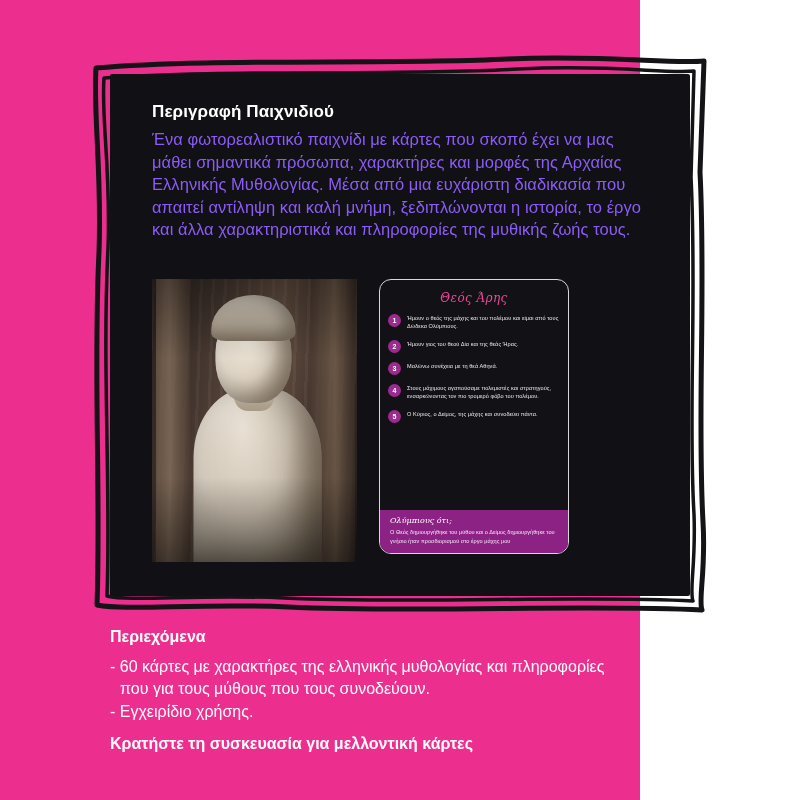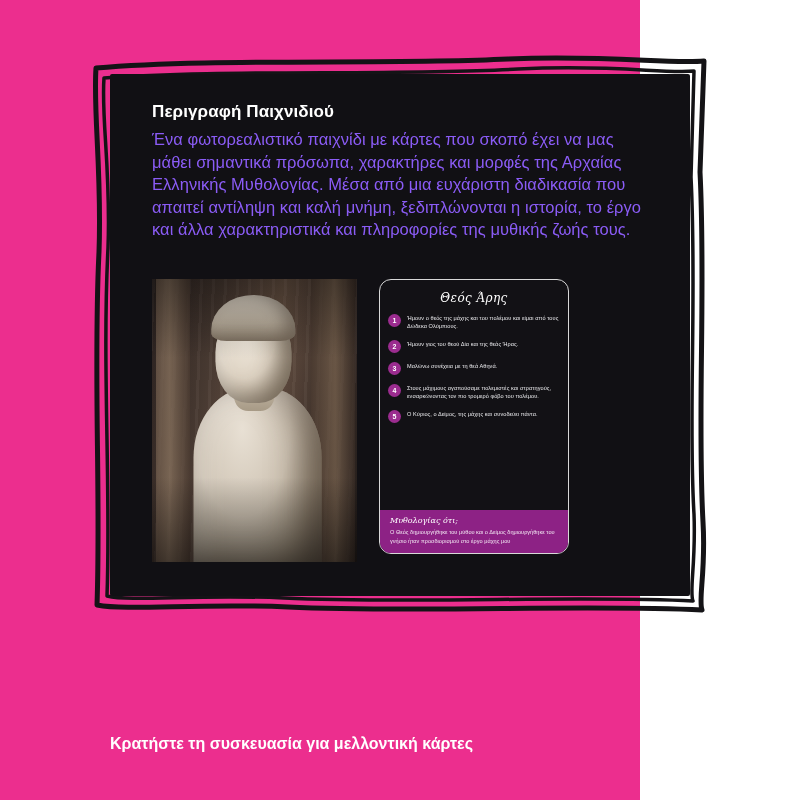--- a/index.html
+++ b/index.html
@@ -166,21 +166,21 @@
     position: relative;
     width: 190px;
     height: 275px;
     background: #121115;
     border: 1.5px solid #d8d8d8;
     border-radius: 12px;
     overflow: hidden;
     box-sizing: border-box;
   }
   .card-title {
-    color: #ffffff;
+    color: #ec4899;
     font-family: "DejaVu Serif", serif;
     font-style: italic;
     font-size: 12px;
     text-align: center;
     margin: 11px 0 9px 0;
     letter-spacing: .4px;
   }
   .card-list {
     list-style: none;
     margin: 0;
@@ -319,24 +319,36 @@
           <li class="card-item">
             <span class="bullet-num">4</span>
             <span class="card-item-text">Στους μάχιμους αγαπούσαμε πολεμιστές και στρατηγούς, ενσαρκώνοντας τον πιο τρομερό φόβο του πολέμου.</span>
           </li>
           <li class="card-item">
             <span class="bullet-num">5</span>
             <span class="card-item-text">Ο Κύριος, ο Δείμος, της μάχης και συνοδεύει πάντα.</span>
           </li>
         </ul>
         <div class="card-footer">
-          <div class="card-footer-title">Μυθολογίας ότι;</div>
+          <div class="card-footer-title">Ολύμπιους ότι;</div>
           <div class="card-footer-text">Ο Θεός δημιουργήθηκε του μύθου και ο Δείμος δημιουργήθηκε του γνήσιο ήταν προσδιορισμού στο έργο μάχης μου</div>
         </div>
       </div>
 
     </div>
   </div>
 
+  <div class="contents">
+    <h3 class="contents-title">Περιεχόμενα</h3>
+    <ul class="contents-list">
+      <li>
+        <span>- 60 κάρτες με χαρακτήρες της ελληνικής μυθολογίας και πληροφορίες</span>
+        <span class="sub">που για τους μύθους που τους συνοδεύουν.</span>
+      </li>
+      <li>
+        <span>- Εγχειρίδιο χρήσης.</span>
+      </li>
+    </ul>
+  </div>
 
   <div class="keep-note">Κρατήστε τη συσκευασία για μελλοντική κάρτες</div>
 
 </div>
 
 </body></html>

